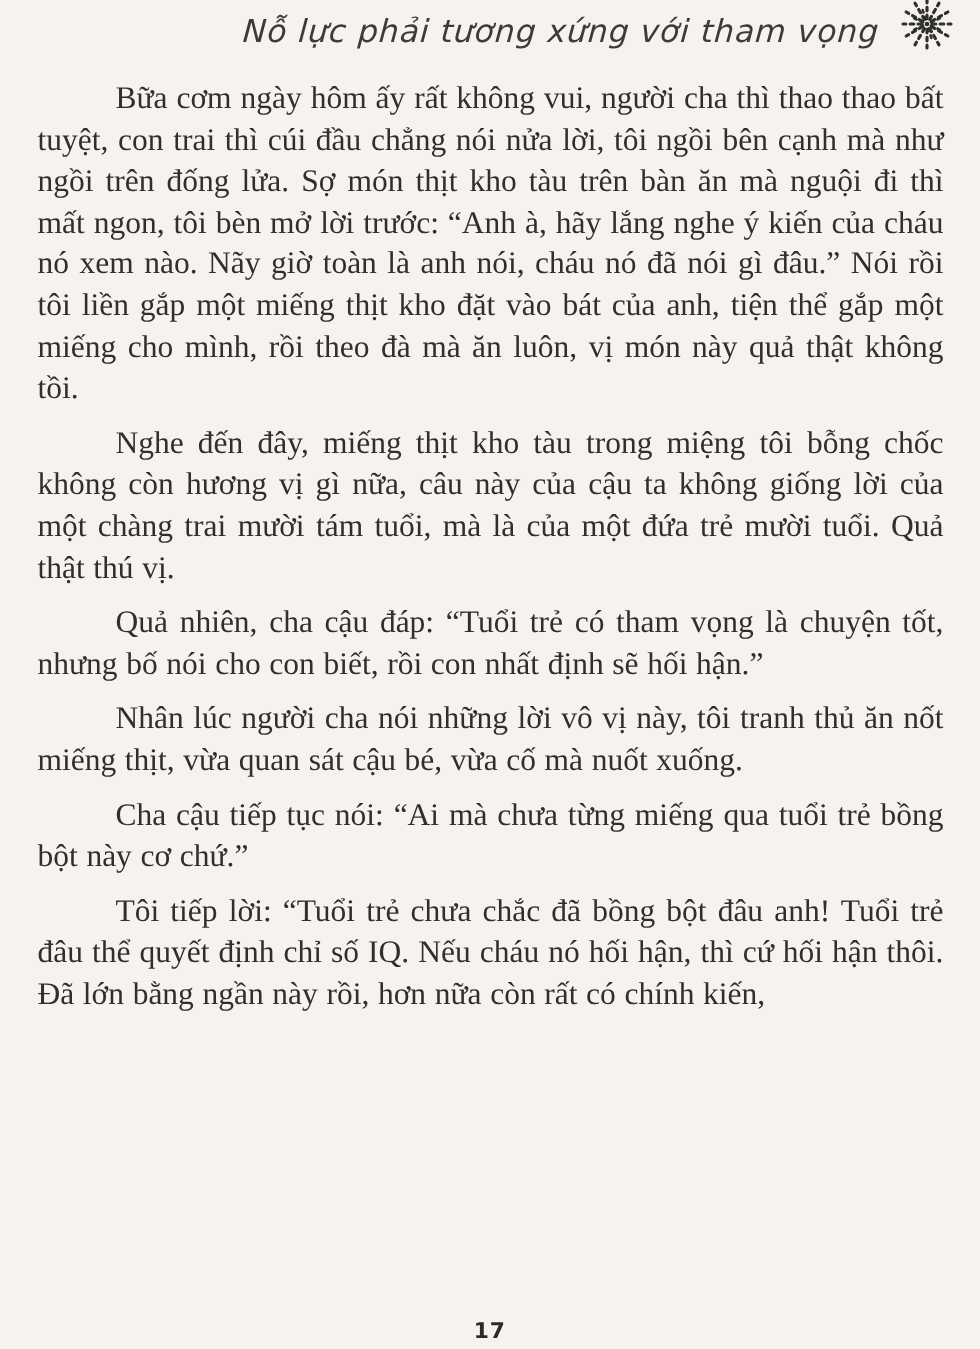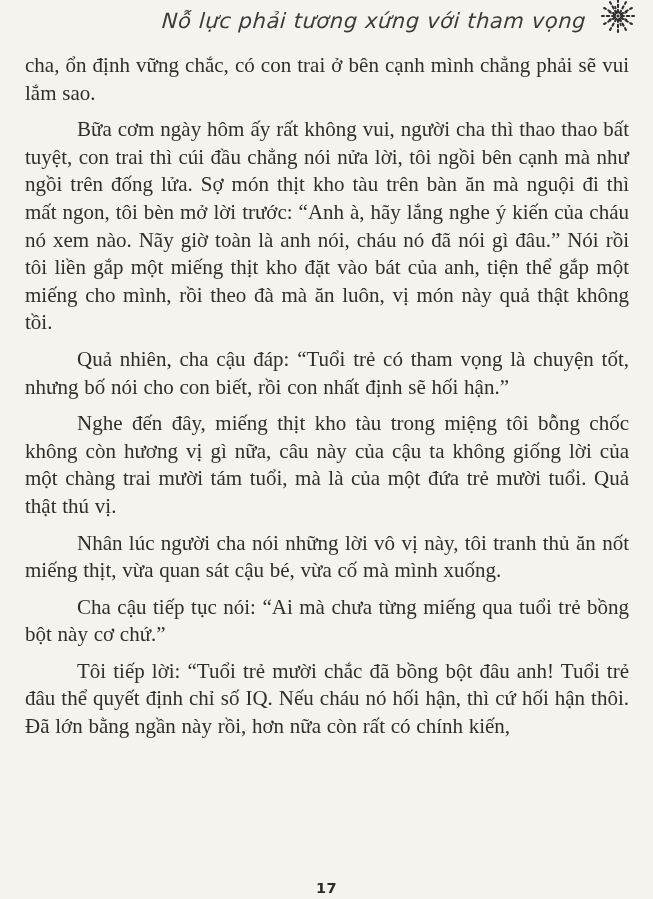--- a/index.html
+++ b/index.html
@@ -108,26 +108,25 @@
           <line x1="20.5" y1="15.9" x2="12.5" y2="12.4"></line>
           <line x1="22" y1="14" x2="19.5" y2="5.5"></line>
           <line x1="24" y1="20" x2="26.5" y2="28.5"></line>
         </g>
         <circle cx="23" cy="17" r="1.5" fill="#2f2f2f"></circle>
       </svg>
     </span>
   </header>
 
   <main class="page-body">
-    <p class="para">cha, ổn định vững chắc, có con trai ở bên cạnh mình chẳng phải sẽ vui lắm sao.</p>
     <p class="para indent">Bữa cơm ngày hôm ấy rất không vui, người cha thì thao thao bất tuyệt, con trai thì cúi đầu chẳng nói nửa lời, tôi ngồi bên cạnh mà như ngồi trên đống lửa. Sợ món thịt kho tàu trên bàn ăn mà nguội đi thì mất ngon, tôi bèn mở lời trước: “Anh à, hãy lắng nghe ý kiến của cháu nó xem nào. Nãy giờ toàn là anh nói, cháu nó đã nói gì đâu.” Nói rồi tôi liền gắp một miếng thịt kho đặt vào bát của anh, tiện thể gắp một miếng cho mình, rồi theo đà mà ăn luôn, vị món này quả thật không tồi.</p>
+    <p class="para indent">Nghe đến đây, miếng thịt kho tàu trong miệng tôi bỗng chốc không còn hương vị gì nữa, câu này của cậu ta không giống lời của một chàng trai mười tám tuổi, mà là của một đứa trẻ mười tuổi. Quả thật thú vị.</p>
     <p class="para indent">Quả nhiên, cha cậu đáp: “Tuổi trẻ có tham vọng là chuyện tốt, nhưng bố nói cho con biết, rồi con nhất định sẽ hối hận.”</p>
-    <p class="para indent">Nghe đến đây, miếng thịt kho tàu trong miệng tôi bỗng chốc không còn hương vị gì nữa, câu này của cậu ta không giống lời của một chàng trai mười tám tuổi, mà là của một đứa trẻ mười tuổi. Quả thật thú vị.</p>
-    <p class="para indent">Nhân lúc người cha nói những lời vô vị này, tôi tranh thủ ăn nốt miếng thịt, vừa quan sát cậu bé, vừa cố mà mình xuống.</p>
+    <p class="para indent">Nhân lúc người cha nói những lời vô vị này, tôi tranh thủ ăn nốt miếng thịt, vừa quan sát cậu bé, vừa cố mà nuốt xuống.</p>
     <p class="para indent">Cha cậu tiếp tục nói: “Ai mà chưa từng miếng qua tuổi trẻ bồng bột này cơ chứ.”</p>
-    <p class="para indent">Tôi tiếp lời: “Tuổi trẻ mười chắc đã bồng bột đâu anh! Tuổi trẻ đâu thể quyết định chỉ số IQ. Nếu cháu nó hối hận, thì cứ hối hận thôi. Đã lớn bằng ngần này rồi, hơn nữa còn rất có chính kiến,</p>
+    <p class="para indent">Tôi tiếp lời: “Tuổi trẻ chưa chắc đã bồng bột đâu anh! Tuổi trẻ đâu thể quyết định chỉ số IQ. Nếu cháu nó hối hận, thì cứ hối hận thôi. Đã lớn bằng ngần này rồi, hơn nữa còn rất có chính kiến,</p>
   </main>
 
   <footer class="page-footer">
     <span class="page-number">17</span>
   </footer>
 
 </div>
 
 </body></html>

